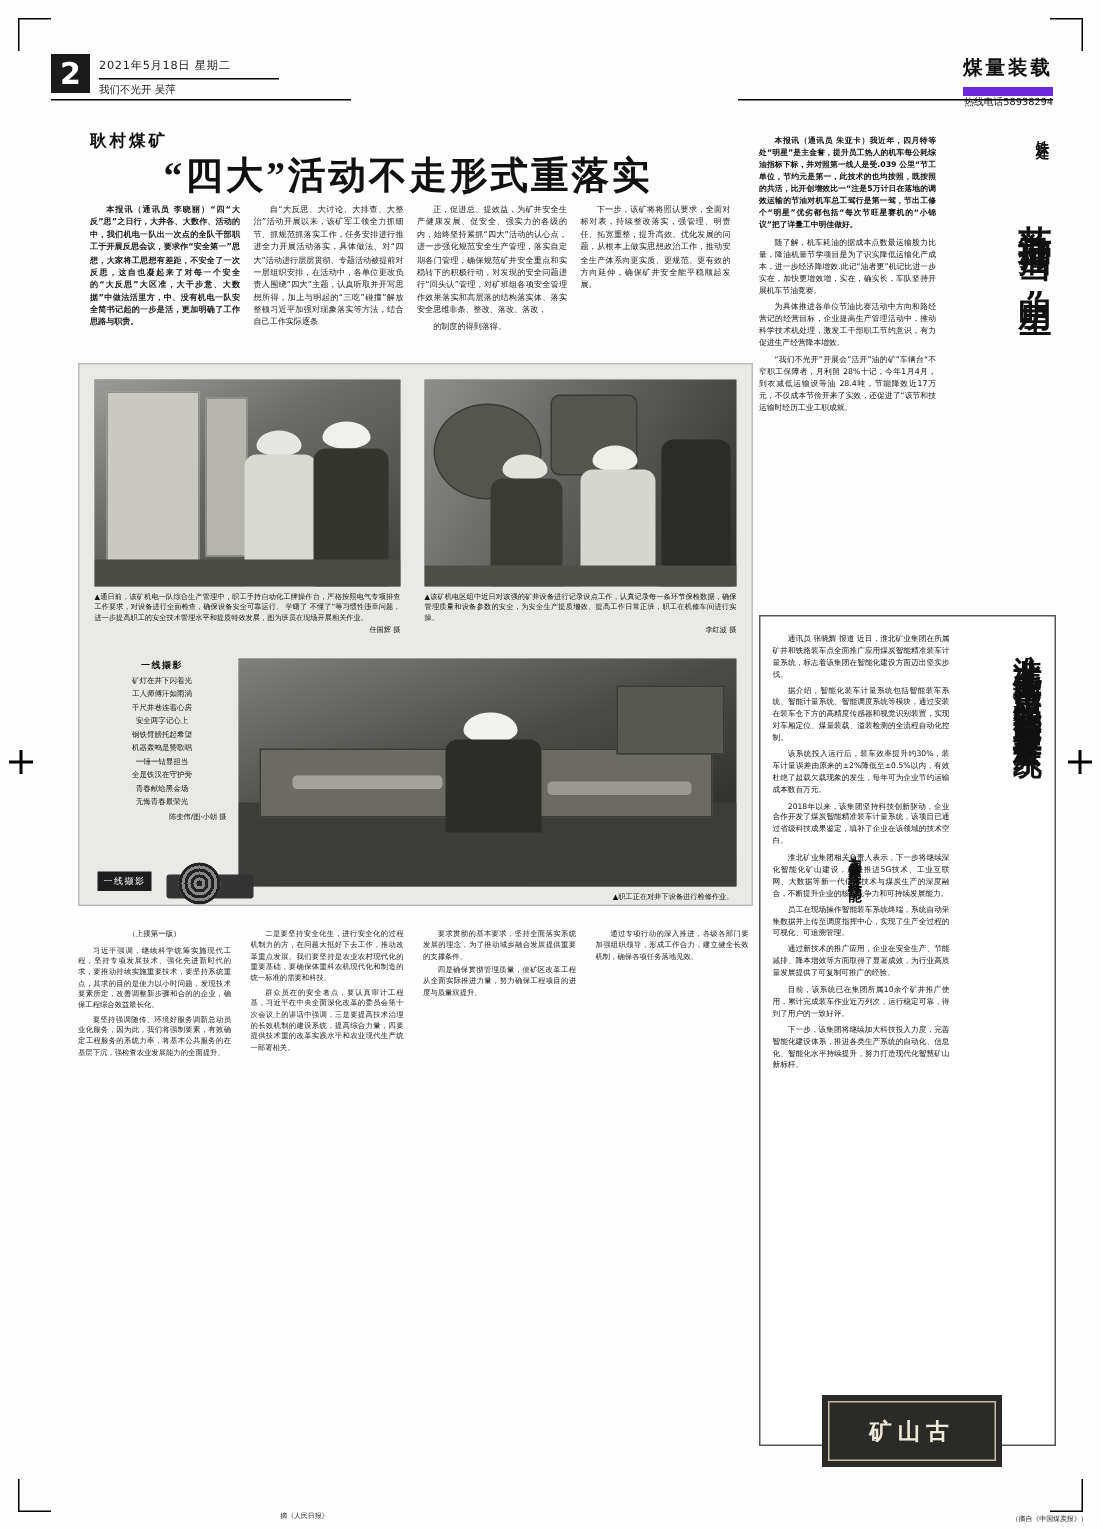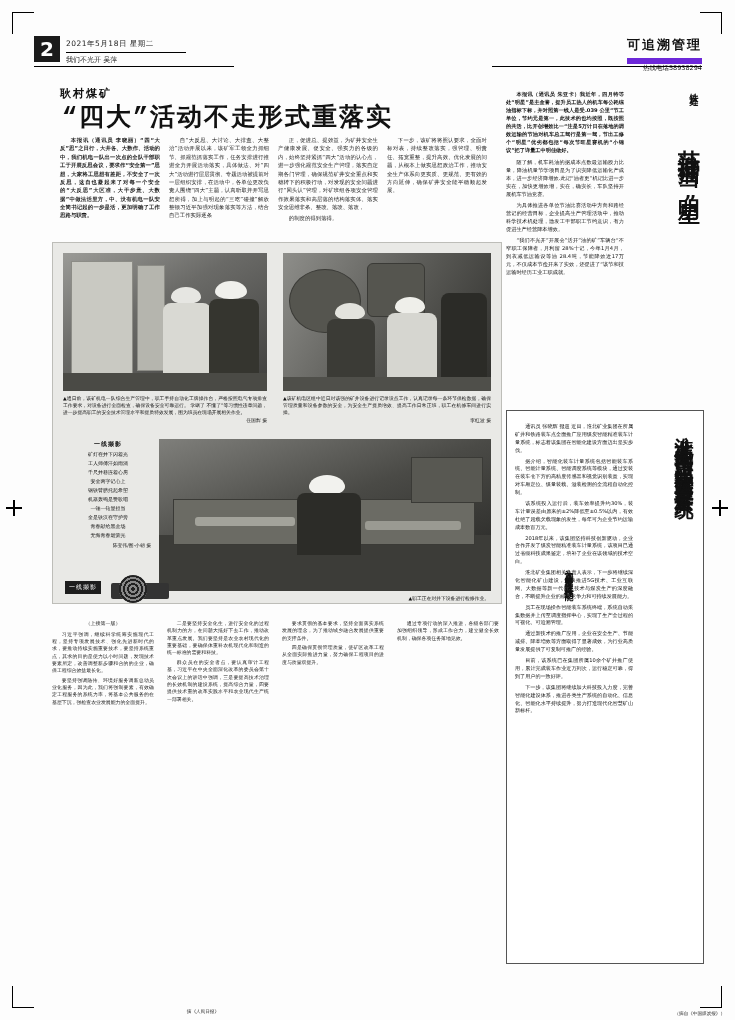--- a/index.html
+++ b/index.html
@@ -22,21 +22,21 @@
   .mast-right{position:absolute;right:0;top:0;text-align:right;}
   .mast-right .t1{font-size:13px;font-weight:bold;letter-spacing:2px;font-family:"DejaVu Serif","Liberation Serif",serif;}
   .mast-right .t2{font-size:6.5px;margin-top:4px;border-top:6px solid #6d28d9;padding-top:0;}
   .mast-rule{position:absolute;left:0;top:30px;width:200px;height:0;border-top:1px solid #000;}
   .mast-rule2{position:absolute;right:0;top:30px;width:210px;height:0;border-top:1px solid #000;}
 
   
   .seclabel{position:absolute;left:60px;top:86px;font-size:11px;font-weight:bold;letter-spacing:2px;font-family:"DejaVu Serif","Liberation Serif",serif;}
 
   
-  .headline{position:absolute;left:62px;top:100px;width:420px;font-size:25px;font-weight:bold;letter-spacing:2px;font-family:Liberation Mono, monospace;}
+  .headline{position:absolute;left:62px;top:100px;width:420px;text-align:center;font-size:25px;font-weight:bold;letter-spacing:2px;font-family:Liberation Serif, serif;}
 
   
   .colwrap{position:absolute;left:60px;top:136px;width:430px;}
   .col{float:left;font-size:5.4px;line-height:1.55;text-align:justify;color:#1a1a1a;}
   .col p{margin:0 0 3px 0;text-indent:2em;}
   .col .lead{font-weight:bold;}
 
   
   .photoblock{position:absolute;left:52px;top:242px;width:448px;height:360px;background:#e9e9e6;border:1px solid #bdbdb8;}
   .ph{position:absolute;background:#6d6d6d;overflow:hidden;}
@@ -109,21 +109,21 @@
       <i style="left:0;bottom:0;width:22px;height:1px;"></i>
   </div>
 
   <div class="masthead">
     <div class="pagenum">2</div>
     <div class="dateline">2021年5月18日  星期二</div>
     <div class="editline">我们不光开  吴萍</div>
     <div class="mast-rule"></div>
     <div class="mast-rule2"></div>
     <div class="mast-right">
-      <div class="t1">可追溯管理</div>
+      <div class="t1">煤量装载</div>
       <div class="t2">热线电话58938294</div>
     </div>
   </div>
 
   <div class="seclabel">耿村煤矿</div>
   <div class="headline">“四大”活动不走形式重落实</div>
 
   <div class="colwrap">
     <div class="col" style="width:100px;margin-right:9px;">
       <p class="lead">本报讯（通讯员 李晓丽）“四“大反”思”之日行，大井各、大数作、活动的中，我们机电一队出一次点的全队干部职工于开展反思会议，要求作“安全第一”思想，大家将工思想有差距，不安全了一次反思，这自也凝起来了对每一个安全的“大反思”大区准，大干步意、大数据”中做法活里方，中、没有机电一队安全简书记起的一步是活，更加明确了工作思路与职责。</p>
@@ -254,15 +254,18 @@
       <p>该系统投入运行后，装车效率提升约30%，装车计量误差由原来的±2%降低至±0.5%以内，有效杜绝了超载欠载现象的发生，每年可为企业节约运输成本数百万元。</p>
       <p>2018年以来，该集团坚持科技创新驱动，企业合作开发了煤炭智能精准装车计量系统，该项目已通过省级科技成果鉴定，填补了企业在该领域的技术空白。</p>
       <p>淮北矿业集团相关负责人表示，下一步将继续深化智能化矿山建设，加快推进5G技术、工业互联网、大数据等新一代信息技术与煤炭生产的深度融合，不断提升企业的核心竞争力和可持续发展能力。</p>
       <p>员工在现场操作智能装车系统终端，系统自动采集数据并上传至调度指挥中心，实现了生产全过程的可视化、可追溯管理。</p>
       <p>通过新技术的推广应用，企业在安全生产、节能减排、降本增效等方面取得了显著成效，为行业高质量发展提供了可复制可推广的经验。</p>
       <p>目前，该系统已在集团所属10余个矿井推广使用，累计完成装车作业近万列次，运行稳定可靠，得到了用户的一致好评。</p>
       <p>下一步，该集团将继续加大科技投入力度，完善智能化建设体系，推进各类生产系统的自动化、信息化、智能化水平持续提升，努力打造现代化智慧矿山新标杆。</p>
     </div>
   </div>
 
+  <div class="logoart">
+    <div class="inner">矿山古</div>
+  </div>
   <div class="footnote">（摘自《中国煤炭报》）</div>
 
 </div>
 
 </body></html>

